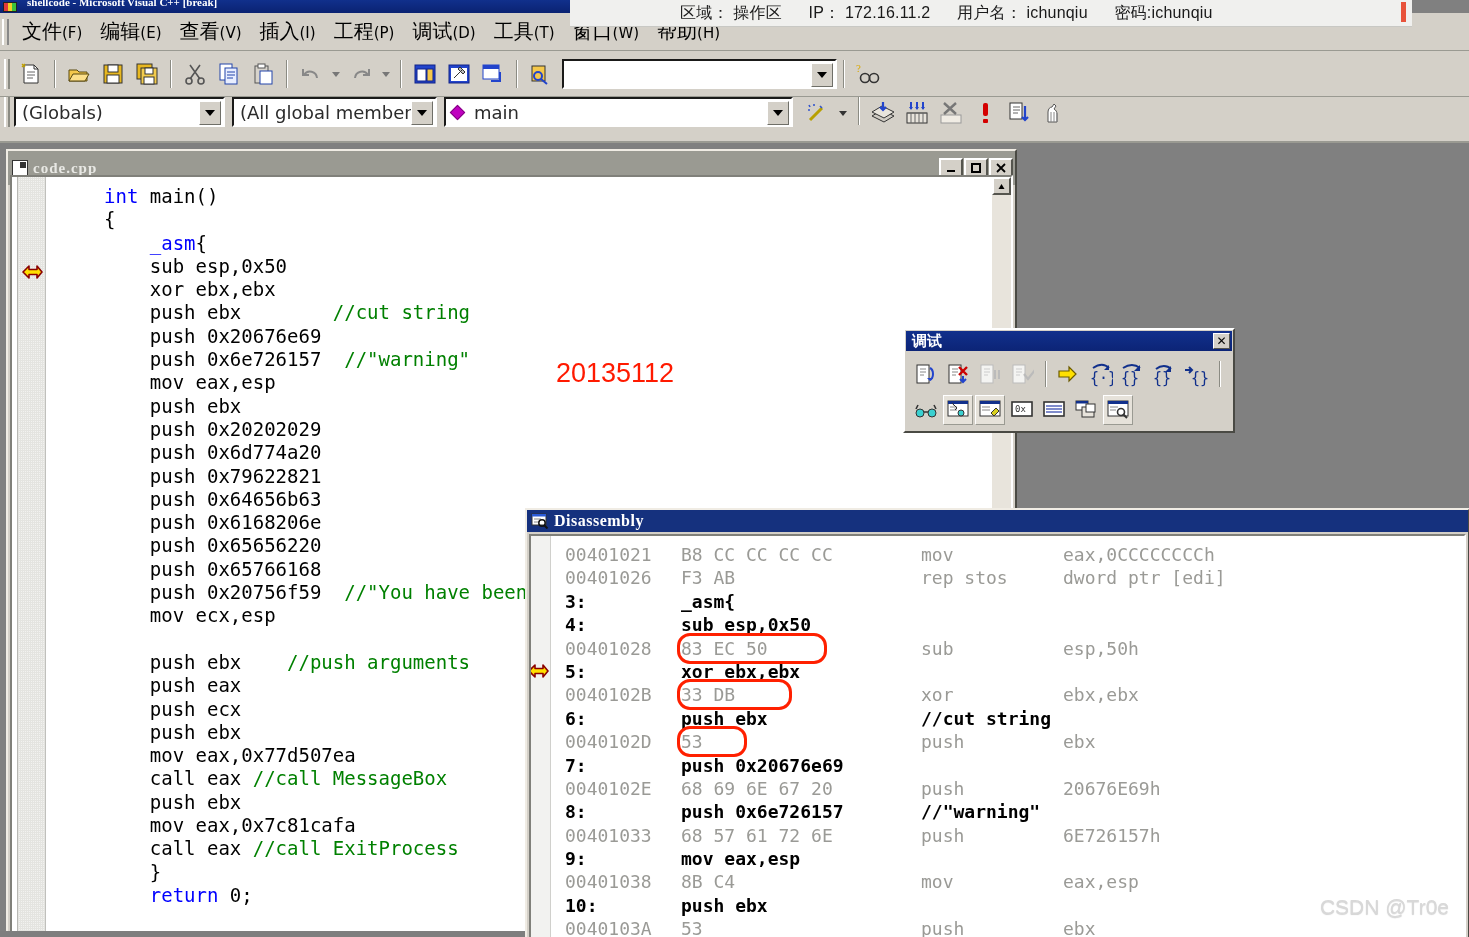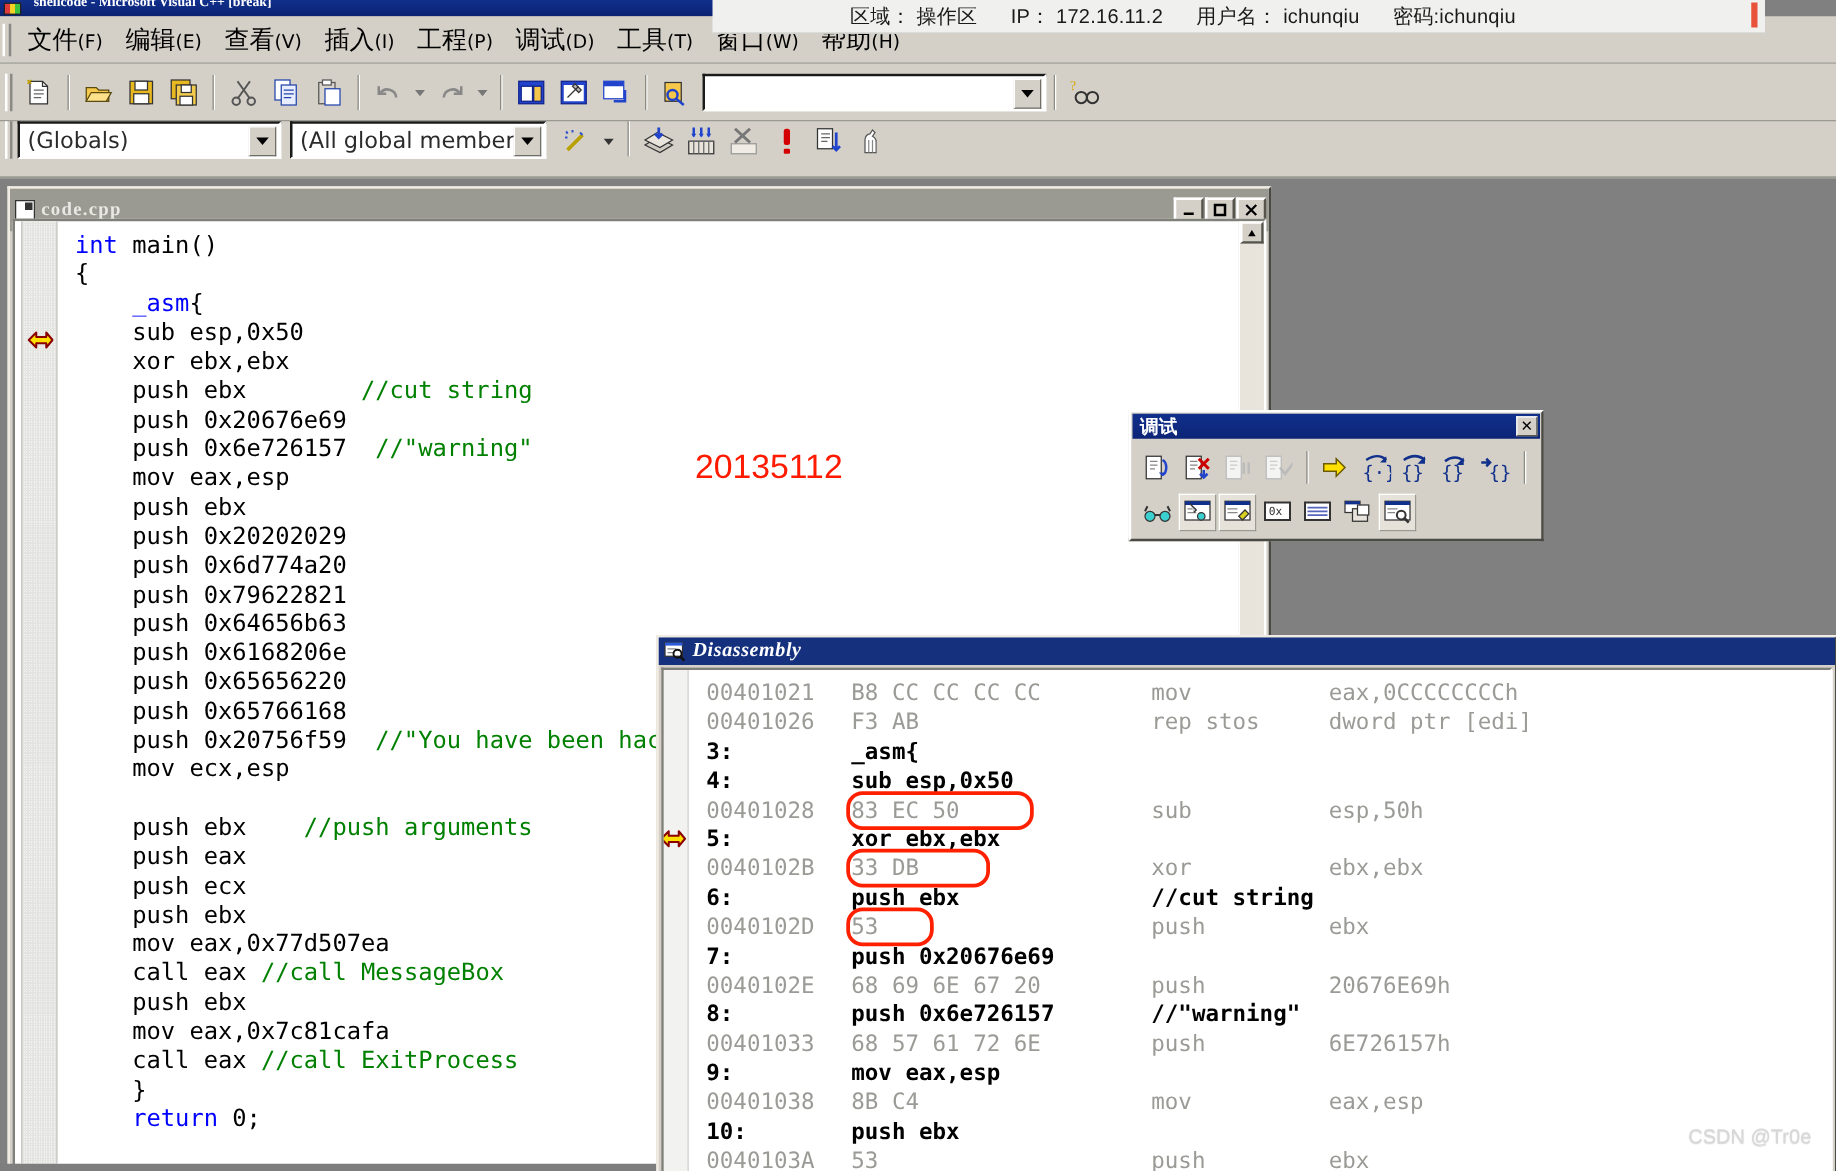--- a/index.html
+++ b/index.html
@@ -198,20 +198,21 @@
     position: absolute; left: 9px; width: 22px; height: 20px;
   }
   .code-text {
     flex: 1; position: relative;
     padding: 8px 0 0 14px;
     font-family: "DejaVu Sans Mono", monospace;
     font-size: 19px; line-height: 23.3px;
     white-space: pre;
     color: #000;
     overflow: hidden;
+    margin-left: 44px;
   }
   .kw  { color: #0000ff; }
   .cmt { color: #008000; }
   .vscroll-col {
     width: 20px; flex: none; background: #d4d0c8;
     border-left: 1px solid #fff;
     display: flex; flex-direction: column;
   }
   .sb-btn {
     height: 18px; background: #d4d0c8;
@@ -275,21 +276,21 @@
   .diswin {
     position: absolute; left: 525px; top: 365px; width: 945px; height: 490px;
     background: #d4d0c8;
     border: 2px solid #d4d0c8;
     border-top-color: #f0ece4; border-left-color: #f0ece4;
     border-right-color: #4a4a44; border-bottom-color: #4a4a44;
     z-index: 28;
   }
   .dis-title {
     height: 22px; background: #15317e;
-    display: flex; align-items: center; padding: 0 2px; font-style: italic;
+    display: flex; align-items: center; padding: 0 2px;
   }
   .dis-icon { width: 18px; height: 16px; margin: 0 5px 0 2px; }
   .dis-title-text {
     font-size: 16px; color: #fff; font-weight: bold;
     font-family: "Liberation Serif", serif; letter-spacing: 0.5px;
   }
   .dis-body {
     position: absolute; left: 2px; top: 24px; right: 2px; bottom: 26px;
     background: #fff;
     border: 2px solid #fff;
@@ -323,21 +324,21 @@
     border-radius: 13px;
     z-index: 6;
   }
 
   
   .exec-arrow { display: block; }
 
   
   .watermark {
     position: absolute; right: 20px; bottom: 18px;
-    font-size: 16px; color: #d8d8d8;
+    font-size: 21px; color: #d8d8d8;
     font-family: "Liberation Sans", sans-serif;
     z-index: 60;
     text-shadow: 0 1px 1px rgba(0,0,0,.18);
   }
   .bottom-strip {
     position: absolute; left: 0; bottom: 0; width: 1469px; height: 6px;
     background: #7e7e7e;
   }
 </style>
 </head>
@@ -533,20 +534,27 @@
         </div>
     </div>
 
     <div class="combo" style="width:205px; margin-left:7px;">
       <div class="ctext">(All global members)</div>
       <div class="carrow">
           <i></i>
         </div>
     </div>
 
+    <div class="combo" style="width:349px; margin-left:7px;">
+      <div class="diamond"></div>
+      <div class="ctext">main</div>
+      <div class="carrow">
+          <i></i>
+        </div>
+    </div>
 
     <div class="tbtn" style="margin-left:8px;">
       <svg width="24" height="24" viewBox="0 0 24 24">
         <path d="M5 19L17 7" stroke="#b8a000" stroke-width="3"></path>
         <path d="M15 5l2 2M4 4l1 2M9 3l0 2M3 9l2 0" stroke="#3355cc" stroke-width="1.6"></path>
       </svg>
     </div>
     <div class="tbtn" style="width:16px">
       <svg width="12" height="12" viewBox="0 0 12 12">
           <path d="M2 4l4 5 4-5z" fill="#333"></path>

